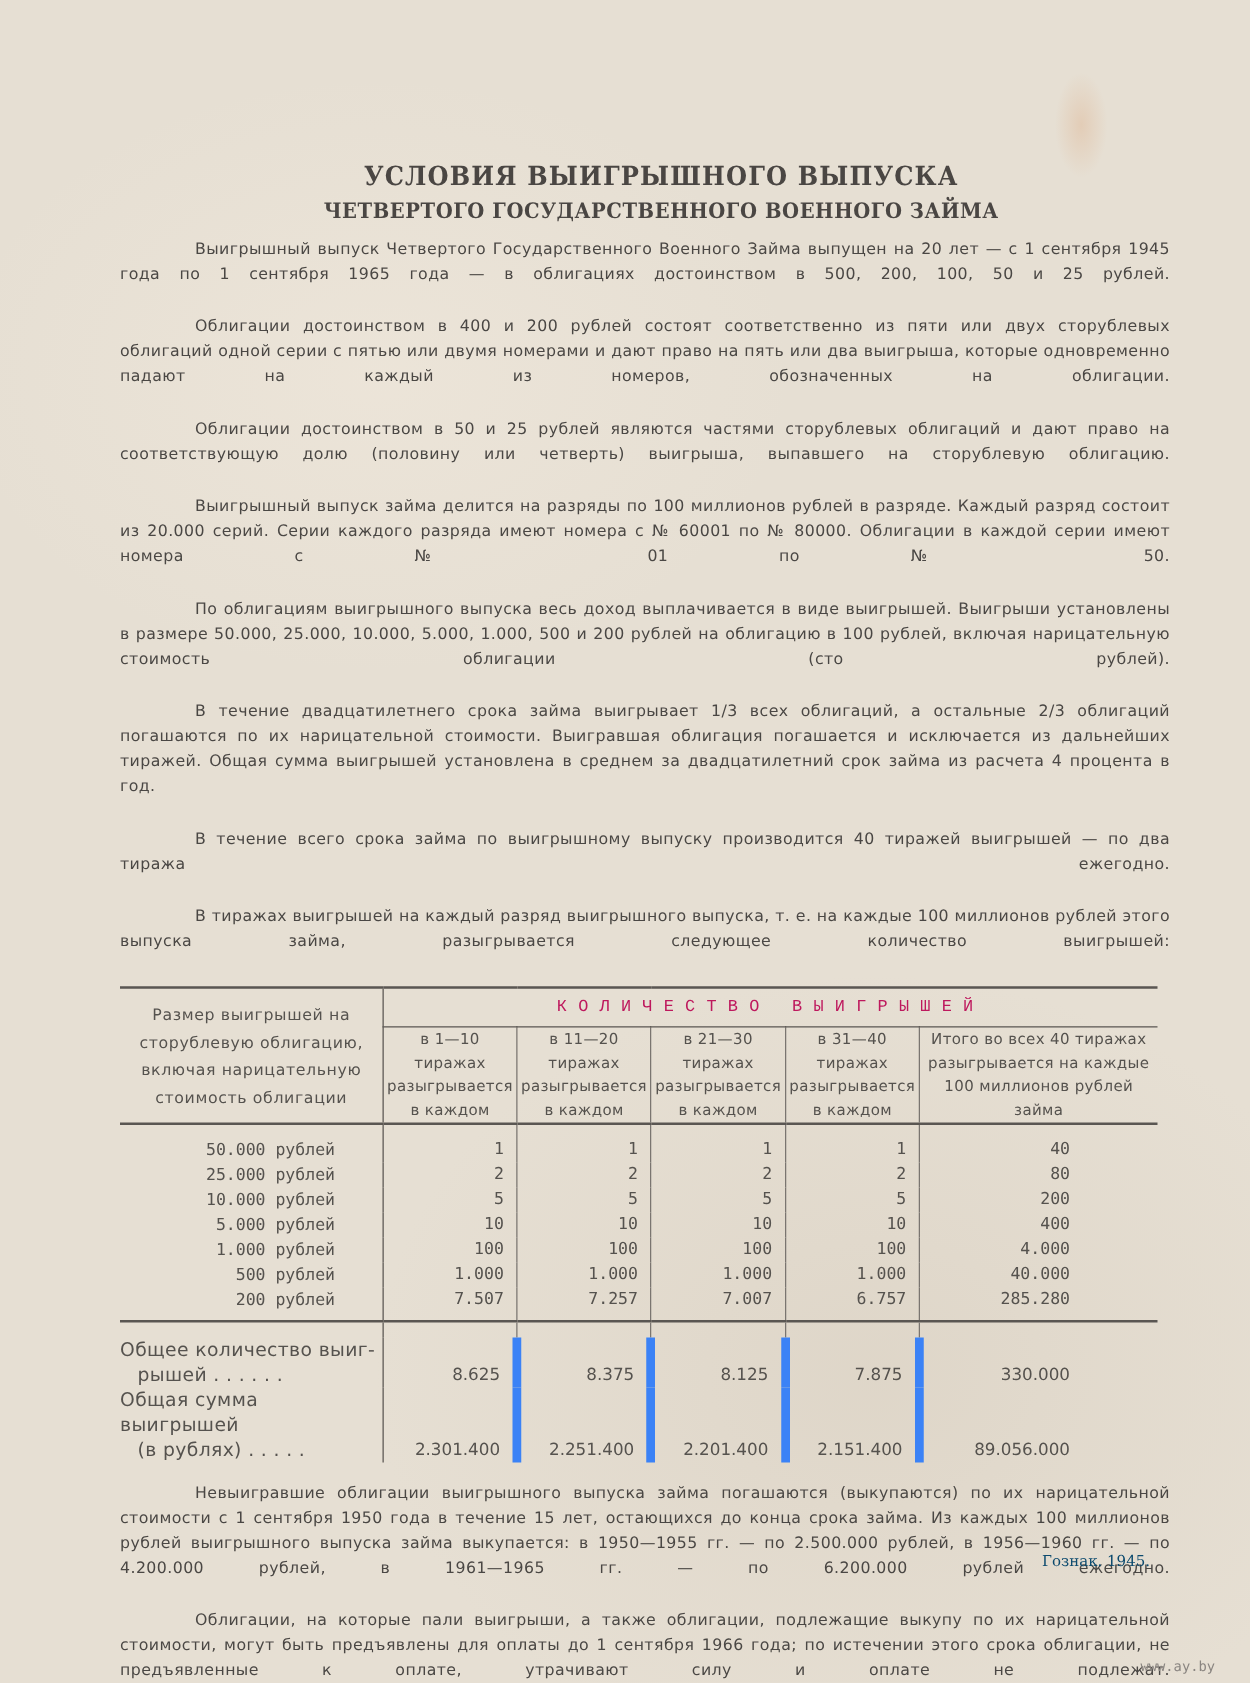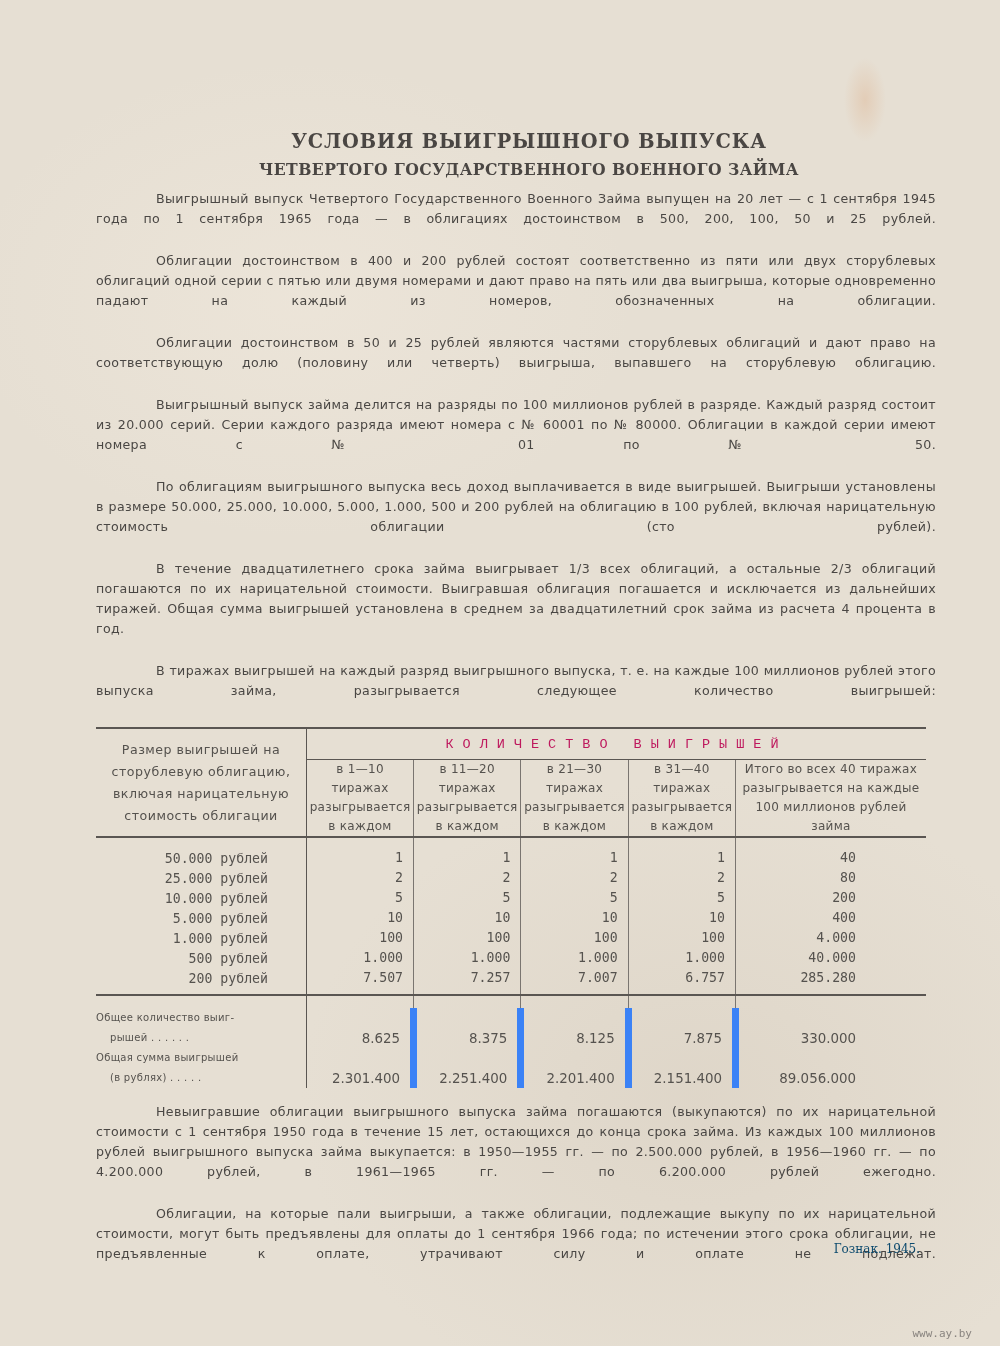--- a/index.html
+++ b/index.html
@@ -67,21 +67,21 @@
       font-family: "DejaVu Sans Mono", monospace; font-size: 13.2px;
     }
     td.num { text-align: right; padding-right: 10px !important; border-right: 1px solid #7a7570; font-size: 13.2px; line-height: 20px;}
     td.num.total { border-right: none; padding-right: 70px !important; }
     tr.first td { padding-top: 10px !important; }
     tr.lastrow td { padding-bottom: 6px !important; }
     tr.sep td { border-top: 2.5px solid #5a5652; height: 12px; }
     tr.sep td.b { border-right: 1.5px solid #5a5652; }
     tr.sep td.c { border-right: 1px solid #7a7570; }
     td.sumlabel {
-      font-family: "DejaVu Sans", sans-serif; font-size: 10px; line-height: 20px;
+      font-family: "DejaVu Sans", sans-serif; font-size: 15px; line-height: 20px;
       letter-spacing: 0.3px; border-right: 1.5px solid #5a5652; padding: 0 0 0 0;
       vertical-align: bottom;
       margin-top: 12px;
     }
     td.sumnum {
       font-family: "DejaVu Sans", sans-serif; font-size: 13.4px; text-align: right;
       vertical-align: bottom; padding: 0 10px 2px 0 !important; border-right: 7px solid #3b82f6;
     }
     td.sumnum.total { border-right: none; padding-right: 70px !important; }
     .indentl { padding-left: 14px; display: inline-block; }
@@ -102,20 +102,21 @@
   <div class="title1">УСЛОВИЯ ВЫИГРЫШНОГО ВЫПУСКА</div>
   <div class="title2">ЧЕТВЕРТОГО ГОСУДАРСТВЕННОГО ВОЕННОГО ЗАЙМА</div>
 
   <div>
     <p class="par">Выигрышный выпуск Четвертого Государственного Военного Займа выпущен на 20 лет — с 1 сентября 1945 года по 1 сентября 1965 года — в облигациях достоинством в 500, 200, 100, 50 и 25 рублей.</p>
     <p class="par">Облигации достоинством в 400 и 200 рублей состоят соответственно из пяти или двух сторублевых облигаций одной серии с пятью или двумя номерами и дают право на пять или два выигрыша, которые одновременно падают на каждый из номеров, обозначенных на облигации.</p>
     <p class="par">Облигации достоинством в 50 и 25 рублей являются частями сторублевых облигаций и дают право на соответствующую долю (половину или четверть) выигрыша, выпавшего на сторублевую облигацию.</p>
     <p class="par">Выигрышный выпуск займа делится на разряды по 100 миллионов рублей в разряде. Каждый разряд состоит из 20.000 серий. Серии каждого разряда имеют номера с № 60001 по № 80000. Облигации в каждой серии имеют номера с № 01 по № 50.</p>
     <p class="par">По облигациям выигрышного выпуска весь доход выплачивается в виде выигрышей. Выигрыши установлены в размере 50.000, 25.000, 10.000, 5.000, 1.000, 500 и 200 рублей на облигацию в 100 рублей, включая нарицательную стоимость облигации (сто рублей).</p>
     <p class="par">В течение двадцатилетнего срока займа выигрывает 1/3 всех облигаций, а остальные 2/3 облигаций погашаются по их нарицательной стоимости. Выигравшая облигация погашается и исключается из дальнейших тиражей. Общая сумма выигрышей установлена в среднем за двадцатилетний срок займа из расчета 4 процента в год.</p>
+    <p class="par">В течение всего срока займа по выигрышному выпуску производится 40 тиражей выигрышей — по два тиража ежегодно.</p>
     <p class="par">В тиражах выигрышей на каждый разряд выигрышного выпуска, т. е. на каждые 100 миллионов рублей этого выпуска займа, разыгрывается следующее количество выигрышей:</p>
   </div>
 
   <div class="tbl-wrap">
     <table class="prizes">
       <tbody>
           <tr class="hdr-top">
         <th class="rowhead hdr-b" rowspan="2" style="border-bottom:2.5px solid #5a5652;">Размер выигрышей на сторублевую облигацию, включая нарицательную стоимость облигации</th>
         <th class="group" colspan="5">КОЛИЧЕСТВО ВЫИГРЫШЕЙ</th>
       </tr>

